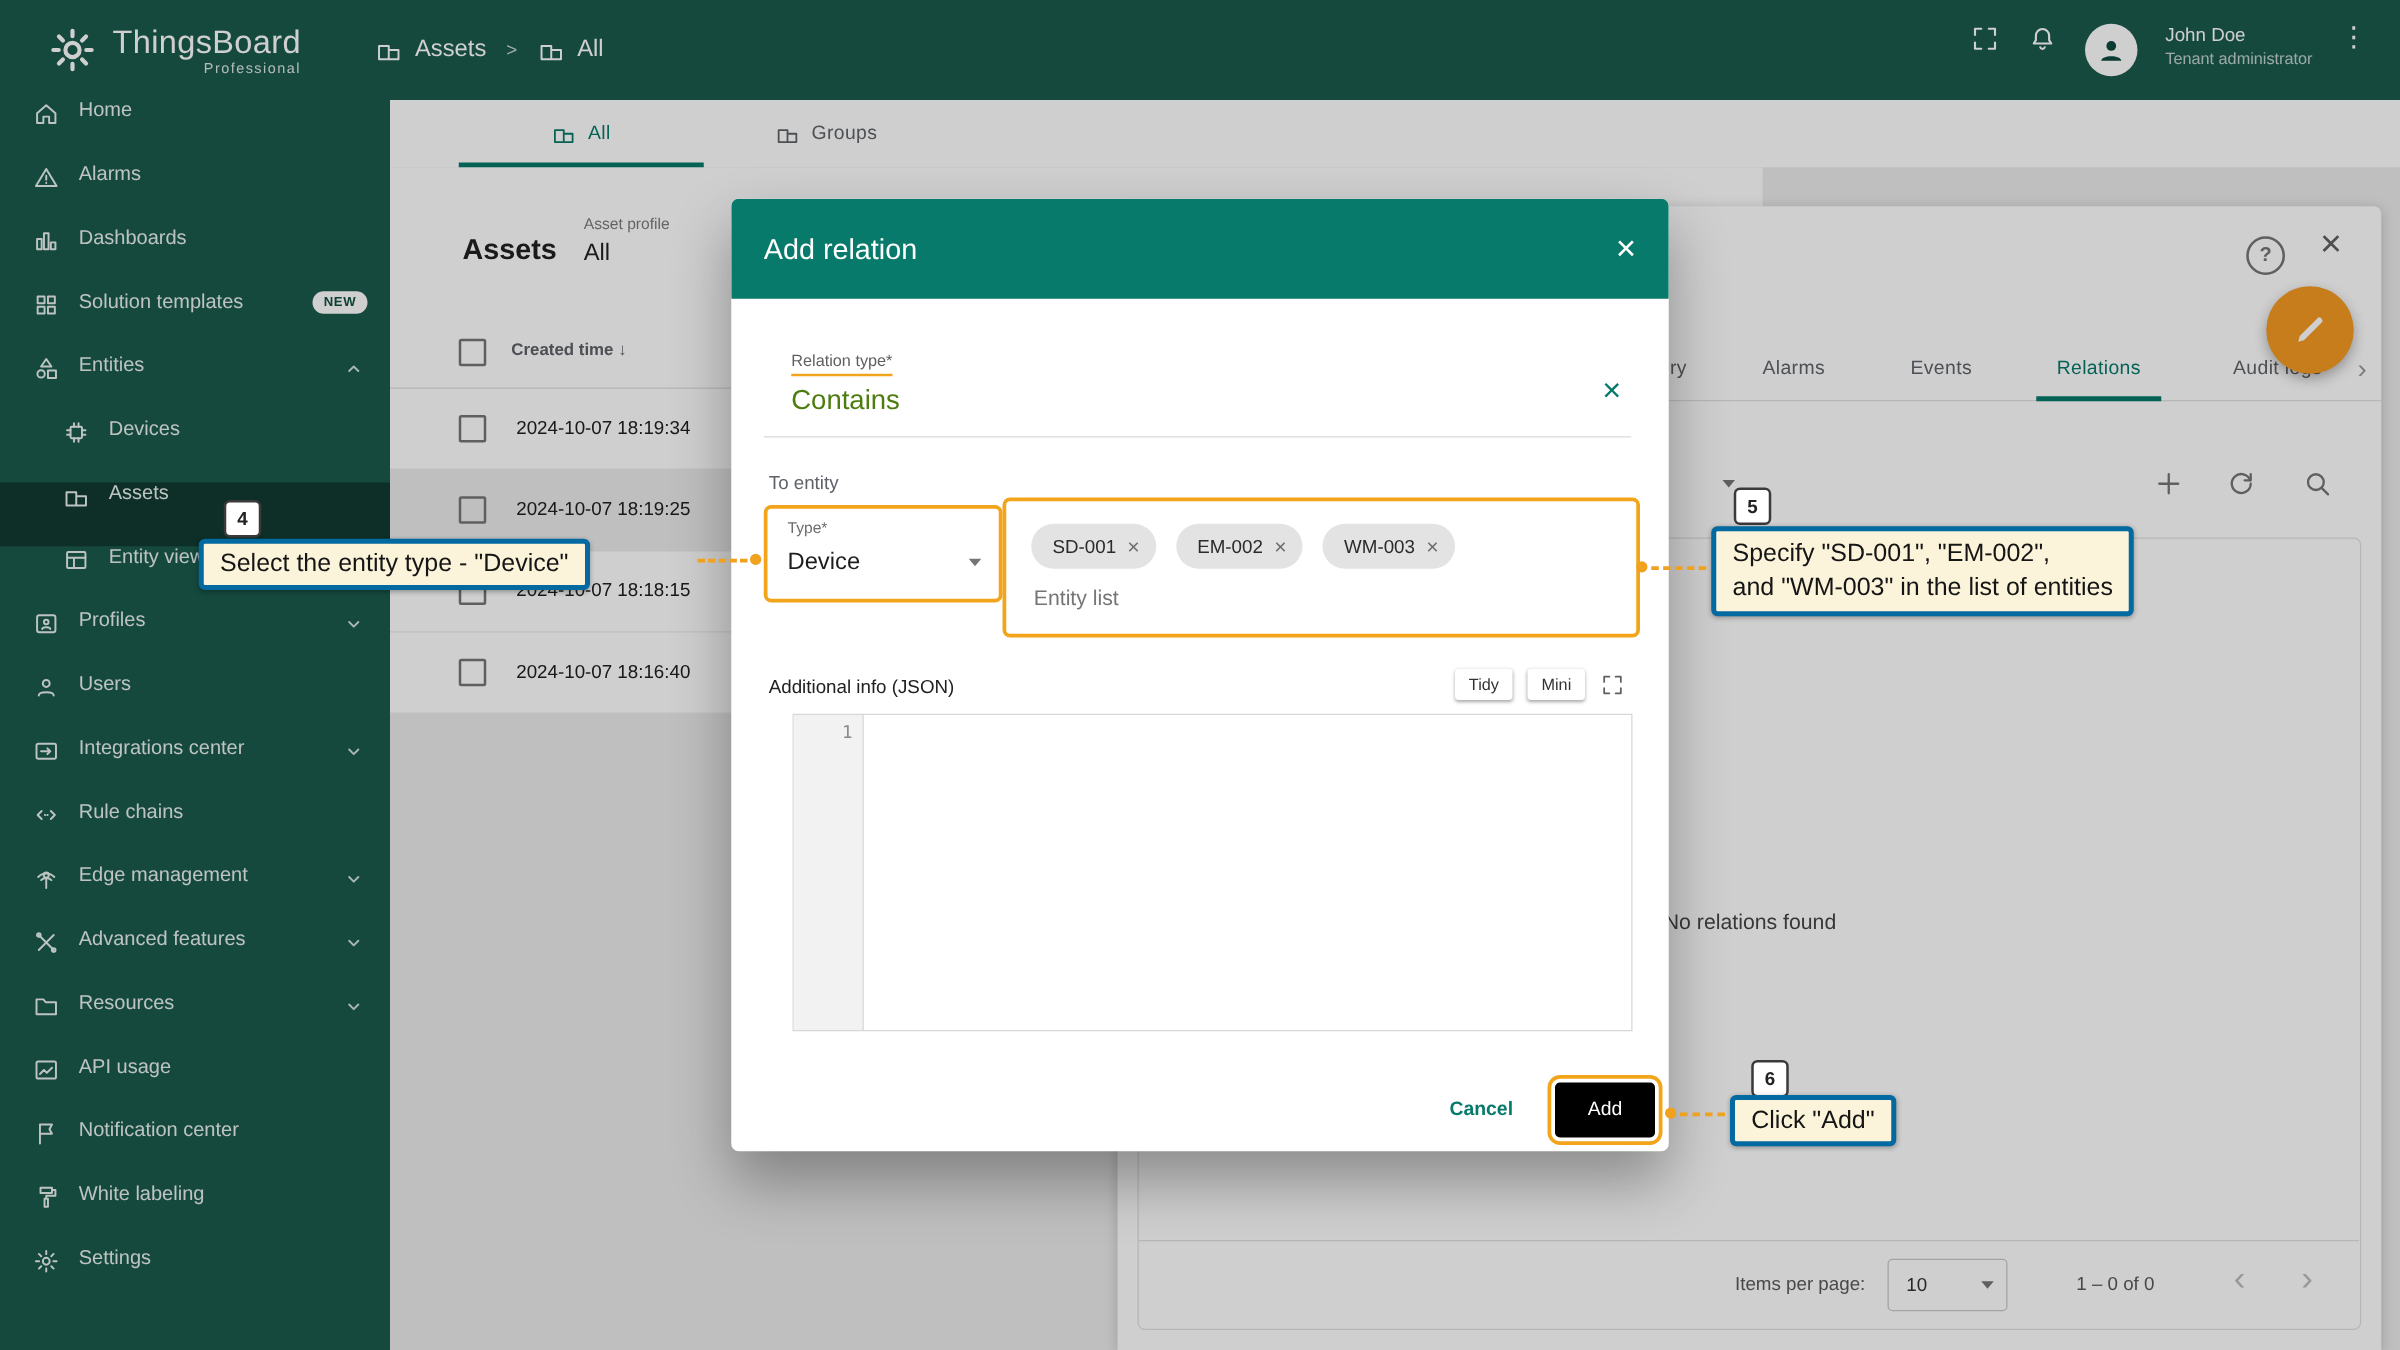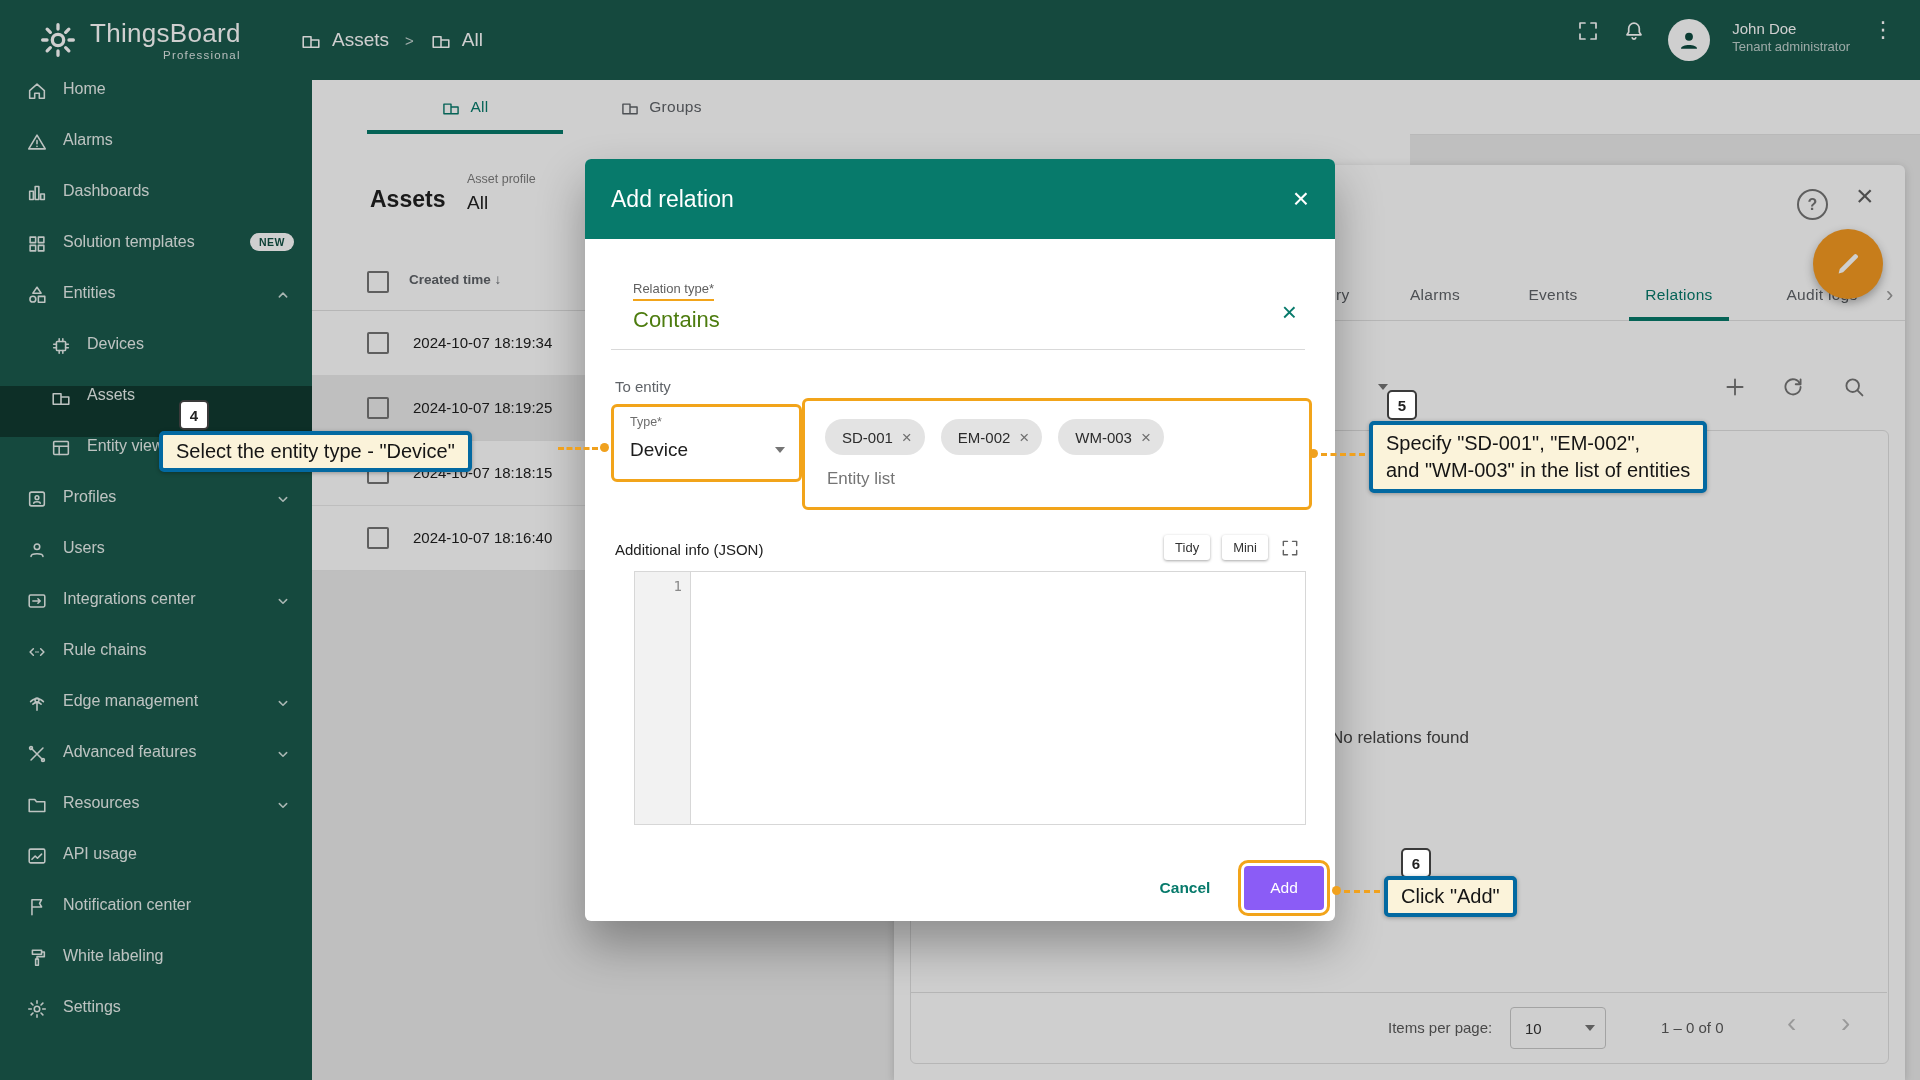--- a/index.html
+++ b/index.html
@@ -95,21 +95,21 @@
   .chip-x{font-size:17px;color:#6f6f6f;line-height:1}
   .ent-label{position:absolute;left:22px;top:68px;font-size:17px;color:#757575}
   .ainfo-label{position:absolute;left:30px;top:382px;font-size:15px;color:#212121}
   .mini-btns{position:absolute;right:35px;top:376px;display:flex;align-items:center;gap:12px}
   .mini-btn{background:#fff;border-radius:3px;box-shadow:0 1px 3px rgba(0,0,0,.35);font-size:13px;color:#333;padding:5px 11px}
   .editor{position:absolute;left:49px;top:412px;width:670px;height:252px;border:1px solid #D7D7D7;background:#fff}
   .gutter{position:absolute;left:0;top:0;bottom:0;width:55px;background:#F2F2F2;border-right:1px solid #D7D7D7}
   .lineno{position:absolute;right:8px;top:6px;font-family:"DejaVu Sans Mono",monospace;font-size:14px;color:#8a8a8a}
   .dlg-cancel{position:absolute;left:555px;top:707px;width:90px;height:44px;display:flex;align-items:center;justify-content:center;
               color:#077A6B;font-size:15.5px;font-weight:600}
-  .dlg-add{position:absolute;left:659px;top:707px;width:80px;height:44px;background:#8b5cf6;color:#fff;border-radius:4px;
+  .dlg-add{position:absolute;left:659px;top:707px;width:80px;height:44px;background:#000000;color:#fff;border-radius:4px;
            display:flex;align-items:center;justify-content:center;font-size:15.5px;font-weight:500;
            outline:3px solid #F2A41A;outline-offset:3px}
   .step-badge{position:absolute;width:26px;height:26px;background:#fff;border:2px solid #3a3a3a;border-radius:5px;
               display:flex;align-items:center;justify-content:center;font-size:15px;font-weight:600;color:#222;z-index:60}
   .step-label{position:absolute;background:#FBF3DA;border:4px solid #0369a1;border-radius:5px;padding:5px 13px;
               font-size:20px;color:#151515;white-space:nowrap;box-shadow:0 1px 4px rgba(0,0,0,.3);z-index:60}
   .dash{position:absolute;border-top:3px dashed #F0A11E;z-index:60}
   .dot{position:absolute;width:9px;height:9px;border-radius:50%;background:#F0A11E;z-index:60}
 </style>
 </head>

